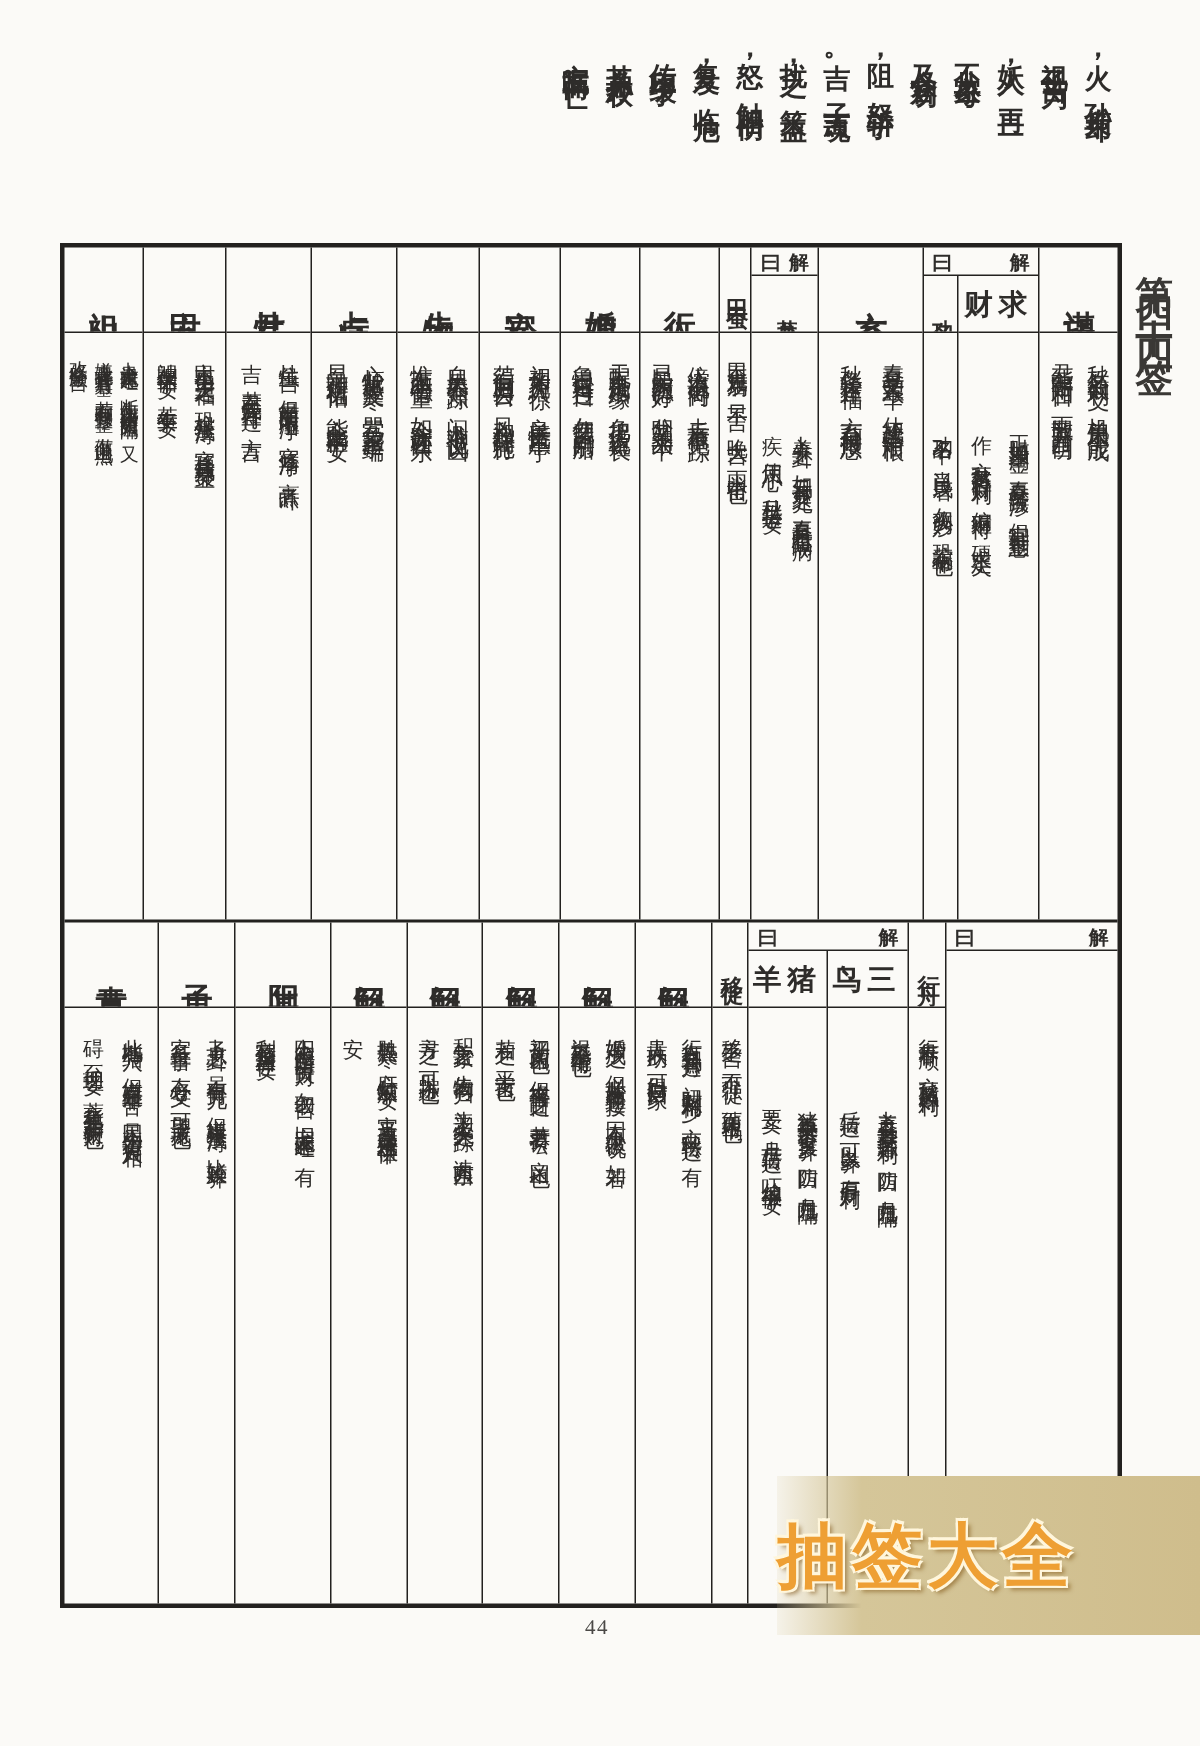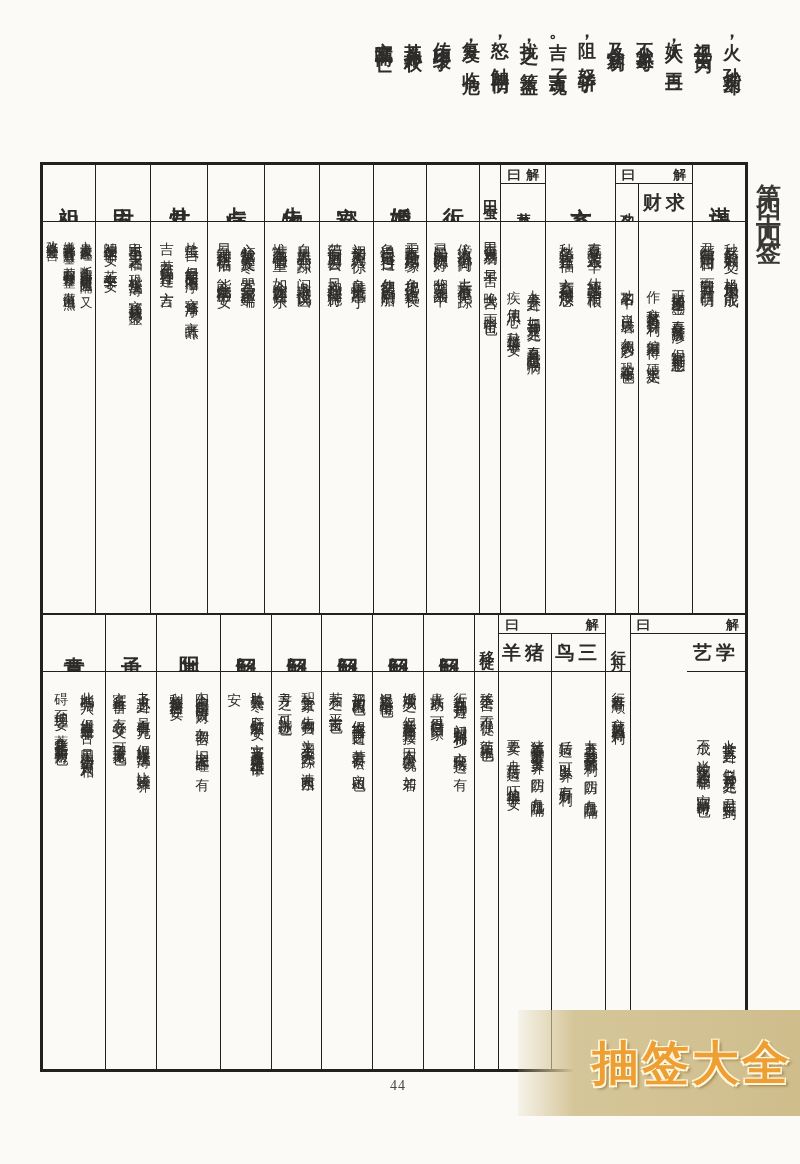--- a/index.html
+++ b/index.html
@@ -74,22 +74,22 @@
   .w107{width:107px}.w116{width:116px}
   
   .page-number{
     position:absolute;left:368px;top:1078px;width:60px;text-align:center;
     font-size:14px;color:#4a4846;letter-spacing:1px;
   }
   
   .watermark{
     position:absolute;left:518px;top:984px;width:282px;height:106px;
     background:linear-gradient(to right, rgba(213,198,153,0.15), #d5c699 20%, #cfbd8c);
-    display:flex;align-items:center;justify-content:flex-end;
-    padding-right:8px;box-sizing:border-box;margin-top:26px;
+    display:flex;align-items:center;
+    padding-right:8px;box-sizing:border-box;
   }
   .watermark span{
     font-size:47px;font-weight:bold;letter-spacing:3px;color:#ee9f33;
     text-shadow:
       1.5px 1.5px 0 #fff6dc, -1.5px -1.5px 0 #fff6dc,
       1.5px -1.5px 0 #fff6dc, -1.5px 1.5px 0 #fff6dc,
       3px 3px 3px rgba(120,75,10,0.55);
     white-space:nowrap;
   }
 </style>
@@ -275,29 +275,20 @@
     </div>
 
     <div class="section bottom">
 
       <div class="group w116">
         <div class="gbar">
           <span>曰</span>
           <span>解</span>
         </div>
         <div class="gcols">
-          <div class="col w58">
-            <div class="hdr">
-                <span class="hh">艺学</span>
-              </div>
-            <div class="body">
-                <div class="vbody lh26">卜学技艺之卦　似乌云遮月之兆　君时运未到
-不成　肖蛇狗之人恐惹祸非　宜守旧待时也</div>
-              </div>
-          </div>
         </div>
       </div>
 
       <div class="col w25">
         <div class="hdr">
             <span class="vh narrow">行舟</span>
           </div>
         <div class="body">
             <div class="vbody">行舟春不顺　交秋后顺风得利</div>
           </div>

